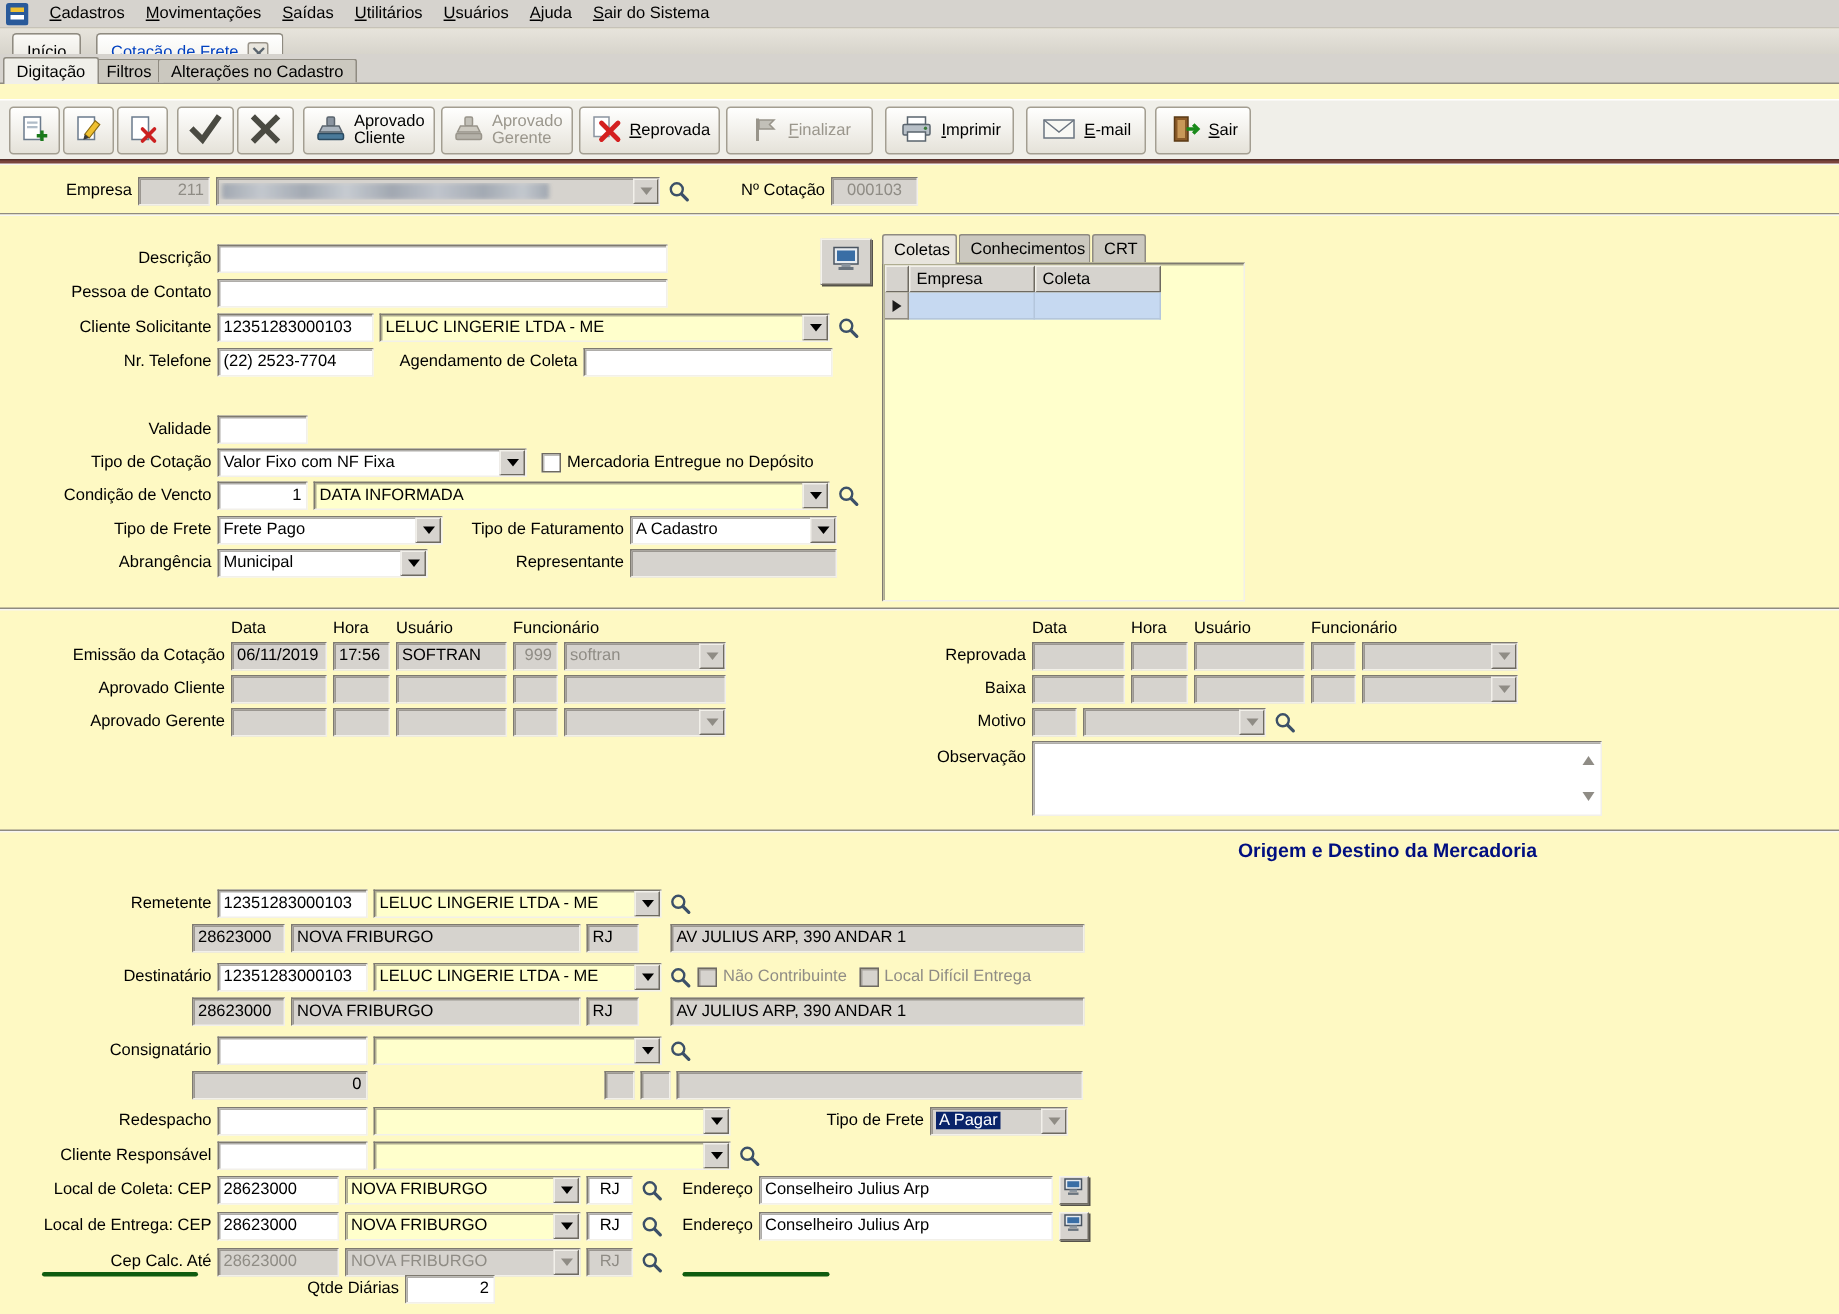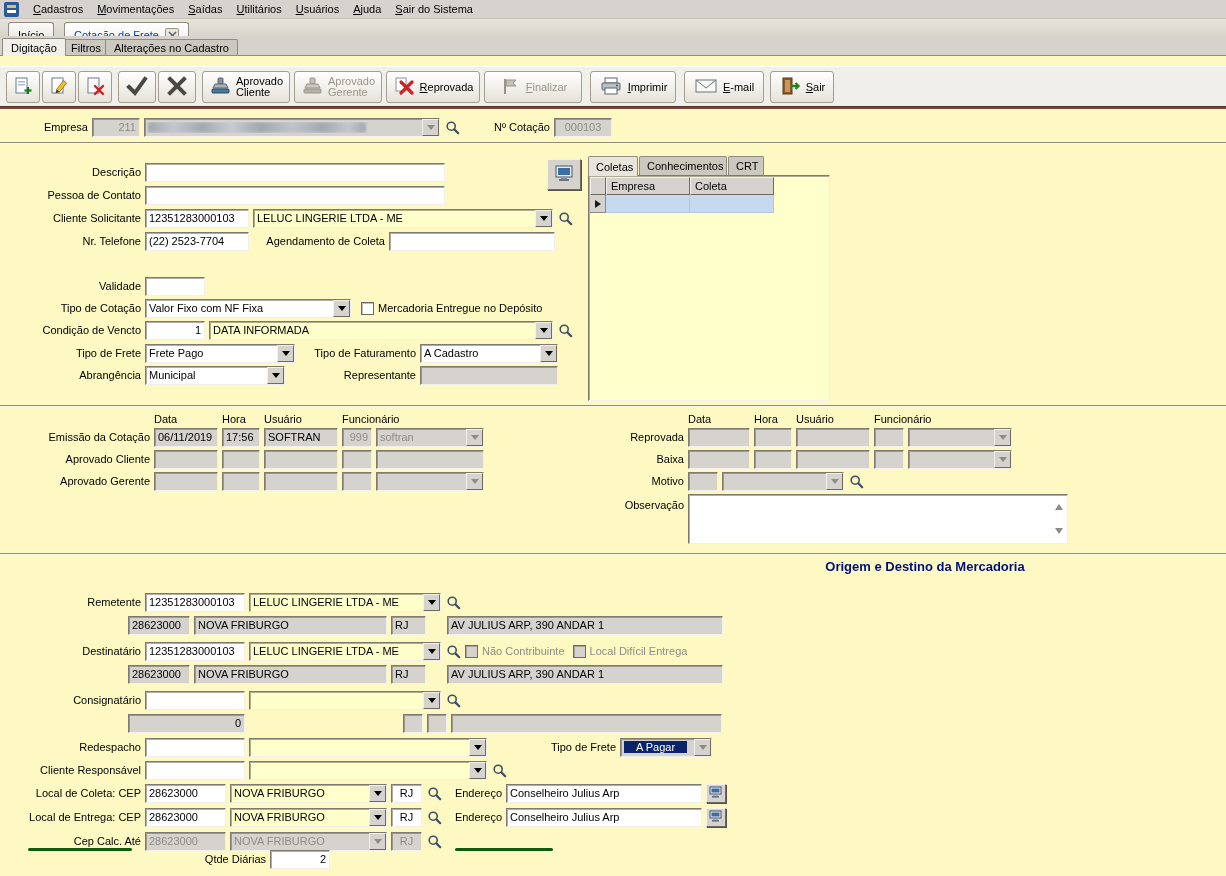--- a/index.html
+++ b/index.html
@@ -21,21 +21,21 @@
 .ctext{flex:1;padding:0 3px;overflow:hidden;white-space:nowrap;display:flex;align-items:center}
 .arw{width:17px;height:100%;flex:none;margin-left:auto;background:#d6d3ce;border:1px solid;border-color:#f2f0ea #6e6a61 #6e6a61 #f2f0ea;display:flex;align-items:center;justify-content:center}
 .arw b{width:0;height:0;border:4px solid transparent;border-top:5px solid #000;margin-top:5px}
 .arw.adis b{border-top-color:#8f8c85}
 .mag{width:16px;height:16px;flex:none;display:flex;align-items:center;justify-content:center}
 .chk{width:13px;height:13px;flex:none;background:#fff;border:1px solid #6e6a61;box-shadow:inset 1px 1px 0 rgba(96,92,84,.4)}
 .chk.dis{background:#d6d3ce}
 .etch{position:absolute;left:0;width:1226px;height:2px;border-top:1px solid #8f8b80;border-bottom:1px solid #f7f6f2}
 .u1{display:inline-block}
 .u1::first-letter{text-decoration:underline}
-.seltext{background:#0a246a;color:#fff;padding:0 12px}
+.seltext{background:#0a246a;color:#fff;padding:0 2px}
 
 
 #menubar{position:absolute;top:0;left:0;width:1226px;height:19px;background:#d6d3ce;border-bottom:1px solid #c6c2b8;display:flex;align-items:center;padding-left:4px}
 .appicon{width:16px;height:15px;margin-right:6px;display:flex;align-items:center}
 .mi{display:inline-block;padding:2px 7px;cursor:default}
 .mi::first-letter{text-decoration:underline}
 
 
 #tabstrip{position:absolute;top:19px;left:0;width:1226px;height:27px;background:linear-gradient(#e7e4dc,#cfccc3);border-bottom:1px solid #9b968c}
 .dtab{position:absolute;top:3px;height:23px;border:1px solid #8f8b81;border-bottom:none;border-radius:3px 3px 0 0;background:linear-gradient(#fbfaf7,#e5e2da);display:flex;align-items:center;justify-content:flex-start;gap:6px;padding:12px 9px;cursor:pointer}

